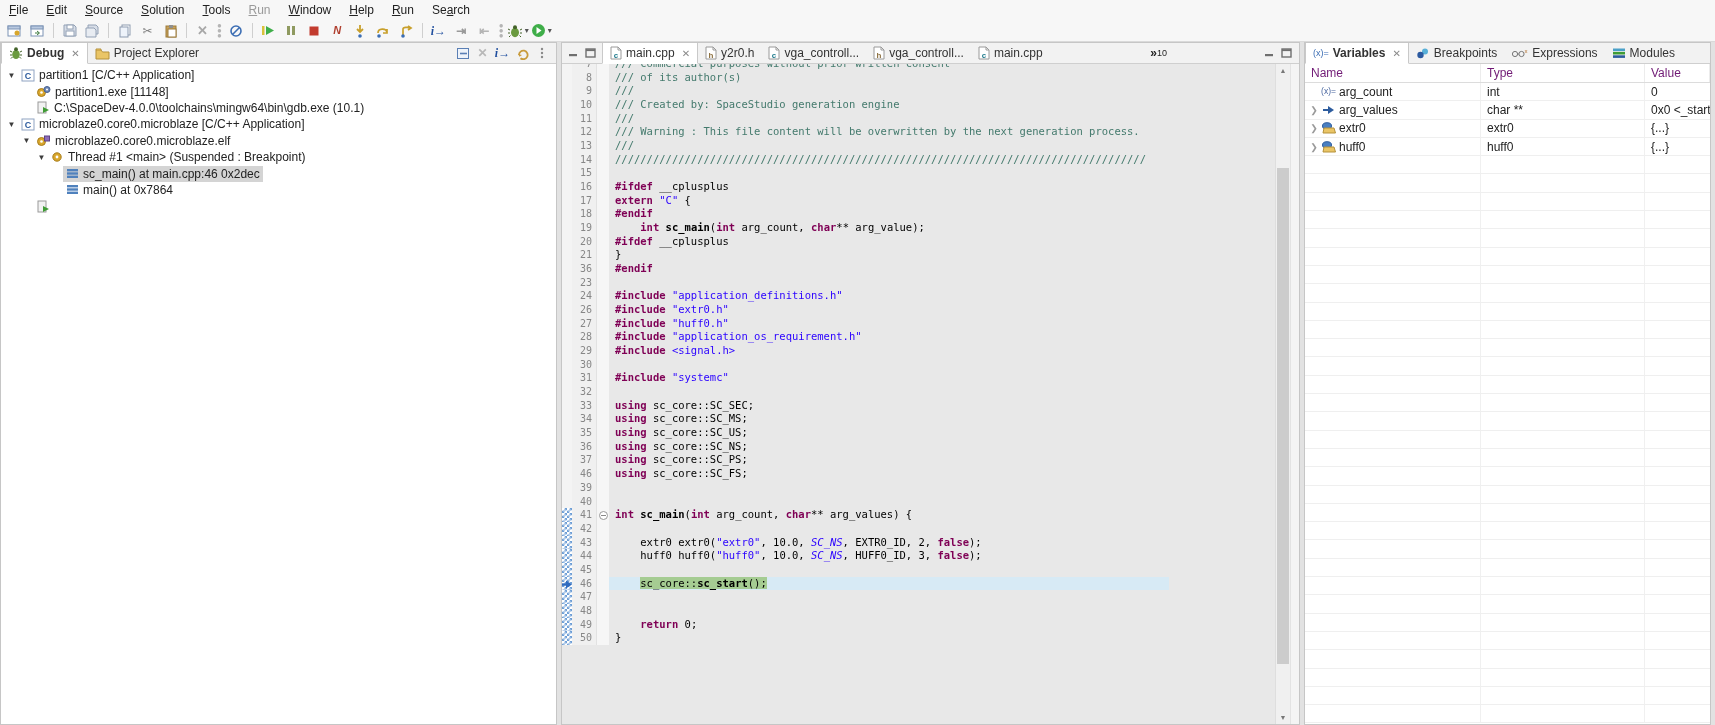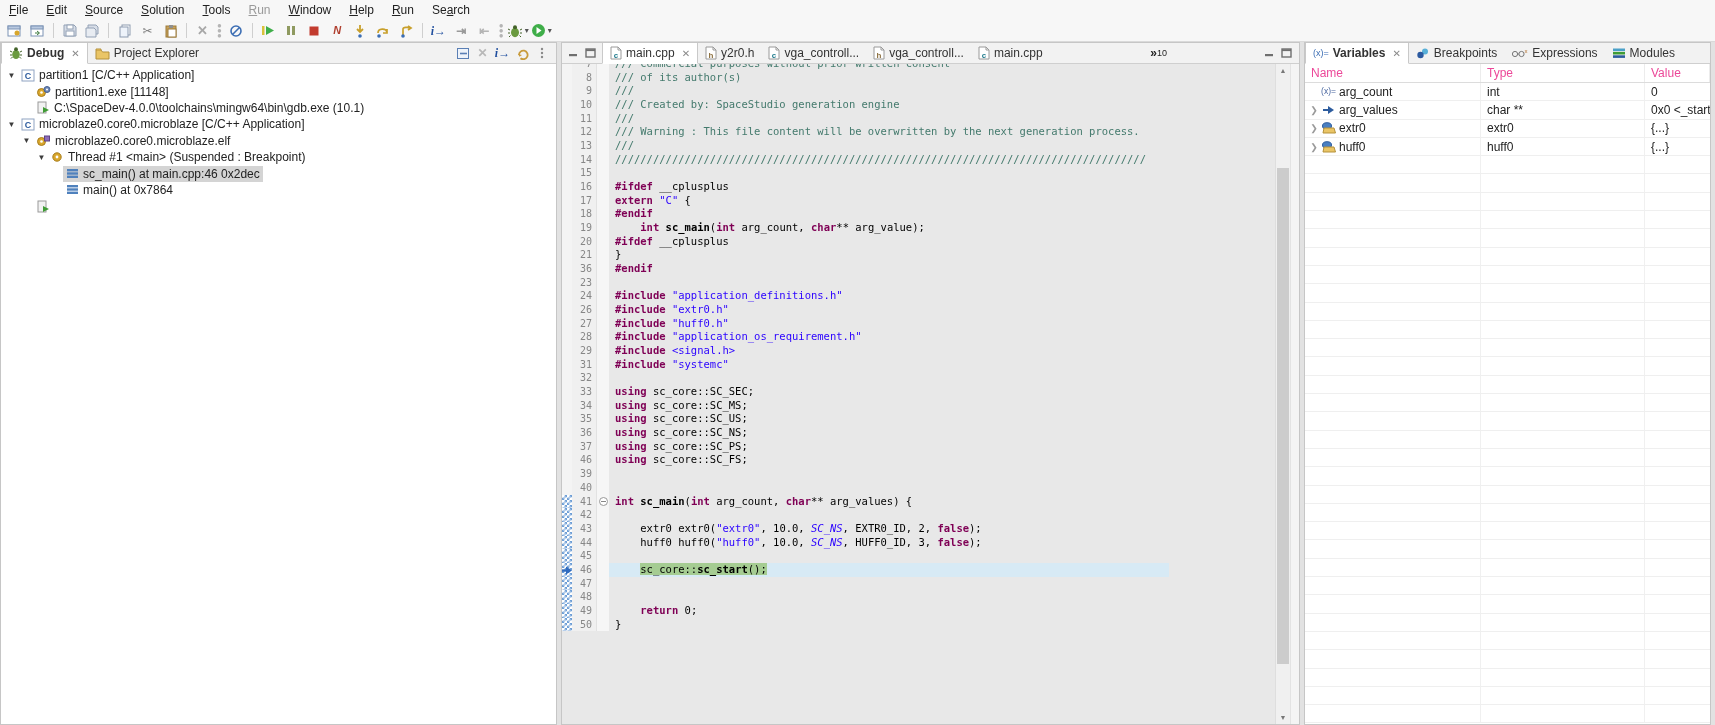--- a/index.html
+++ b/index.html
@@ -71,21 +71,21 @@
   .tm{color:var(--c-str,#2a00ff);font-style:italic;}
   .tf{font-weight:bold;}
 
   .vsb{position:absolute;top:21px;right:9px;bottom:0;width:15px;background:#f0f0f0;border-left:1px solid #dedede;z-index:4;}
   .vsb .arr{height:13px;display:flex;align-items:center;justify-content:center;color:#777;font-size:7px;}
   .vsb .arr.down{position:absolute;bottom:0;left:0;right:0;}
   .vsb .thumb{position:absolute;top:104px;height:496px;left:1px;right:1px;background:#cccccc;}
   .ruler{position:absolute;top:21px;right:0;bottom:0;width:9px;background:#f4f4f4;border-left:1px solid #e3e3e3;z-index:4;}
 
   
-  .vhead{display:flex;height:19px;border-bottom:1px solid #dcdcdc;background:#fff;flex:none;font-size:12px;color:#ec4899;}
+  .vhead{display:flex;height:19px;border-bottom:1px solid #dcdcdc;background:#fff;flex:none;font-size:12px;color:#701a75;}
   .vh{padding:2px 6px;border-right:1px solid #ececec;overflow:hidden;}
   .vbody{flex:1;overflow:hidden;}
   .vrow{display:flex;height:18.3px;border-bottom:1px solid #efefef;align-items:stretch;white-space:nowrap;}
   .vc{display:flex;align-items:center;overflow:hidden;}
   .vc.c1{border-right:1px solid #f0f0f0;padding-left:3px;}
   .vc.c2{border-right:1px solid #f0f0f0;padding-left:6px;}
   .vc.c3{padding-left:6px;}
   .vexp{width:12px;flex:none;text-align:center;color:#9a9a9a;font-size:9px;}
   .vic{width:17px;flex:none;display:inline-flex;justify-content:center;}
   .vname{margin-left:2px;}
@@ -538,20 +538,21 @@
         <div class="line"><span class="ann"></span><span class="lnum">19</span><span class="fold"></span><span class="txt"><span class="tn">    </span><span class="tk">int</span><span class="tn"> </span><span class="tf">sc_main</span><span class="tn">(</span><span class="tk">int</span><span class="tn"> arg_count, </span><span class="tk">char</span><span class="tn">** arg_value);</span></span></div>
         <div class="line"><span class="ann"></span><span class="lnum">20</span><span class="fold"></span><span class="txt"><span class="tp">#ifdef</span><span class="tn"> __cplusplus</span></span></div>
         <div class="line"><span class="ann"></span><span class="lnum">21</span><span class="fold"></span><span class="txt"><span class="tn">}</span></span></div>
         <div class="line"><span class="ann"></span><span class="lnum">36</span><span class="fold"></span><span class="txt"><span class="tp">#endif</span></span></div>
         <div class="line"><span class="ann"></span><span class="lnum">23</span><span class="fold"></span><span class="txt"></span></div>
         <div class="line"><span class="ann"></span><span class="lnum">24</span><span class="fold"></span><span class="txt"><span class="tp">#include</span><span class="tn"> </span><span class="ts">"application_definitions.h"</span></span></div>
         <div class="line"><span class="ann"></span><span class="lnum">26</span><span class="fold"></span><span class="txt"><span class="tp">#include</span><span class="tn"> </span><span class="ts">"extr0.h"</span></span></div>
         <div class="line"><span class="ann"></span><span class="lnum">27</span><span class="fold"></span><span class="txt"><span class="tp">#include</span><span class="tn"> </span><span class="ts">"huff0.h"</span></span></div>
         <div class="line"><span class="ann"></span><span class="lnum">28</span><span class="fold"></span><span class="txt"><span class="tp">#include</span><span class="tn"> </span><span class="ts">"application_os_requirement.h"</span></span></div>
         <div class="line"><span class="ann"></span><span class="lnum">29</span><span class="fold"></span><span class="txt"><span class="tp">#include</span><span class="tn"> </span><span class="ts">&lt;signal.h&gt;</span></span></div>
+        <div class="line"><span class="ann"></span><span class="lnum">30</span><span class="fold"></span><span class="txt"></span></div>
         <div class="line"><span class="ann"></span><span class="lnum">31</span><span class="fold"></span><span class="txt"><span class="tp">#include</span><span class="tn"> </span><span class="ts">"systemc"</span></span></div>
         <div class="line"><span class="ann"></span><span class="lnum">32</span><span class="fold"></span><span class="txt"></span></div>
         <div class="line"><span class="ann"></span><span class="lnum">33</span><span class="fold"></span><span class="txt"><span class="tk">using</span><span class="tn"> sc_core::SC_SEC;</span></span></div>
         <div class="line"><span class="ann"></span><span class="lnum">34</span><span class="fold"></span><span class="txt"><span class="tk">using</span><span class="tn"> sc_core::SC_MS;</span></span></div>
         <div class="line"><span class="ann"></span><span class="lnum">35</span><span class="fold"></span><span class="txt"><span class="tk">using</span><span class="tn"> sc_core::SC_US;</span></span></div>
         <div class="line"><span class="ann"></span><span class="lnum">36</span><span class="fold"></span><span class="txt"><span class="tk">using</span><span class="tn"> sc_core::SC_NS;</span></span></div>
         <div class="line"><span class="ann"></span><span class="lnum">37</span><span class="fold"></span><span class="txt"><span class="tk">using</span><span class="tn"> sc_core::SC_PS;</span></span></div>
         <div class="line"><span class="ann"></span><span class="lnum">46</span><span class="fold"></span><span class="txt"><span class="tk">using</span><span class="tn"> sc_core::SC_FS;</span></span></div>
         <div class="line"><span class="ann"></span><span class="lnum">39</span><span class="fold"></span><span class="txt"></span></div>
         <div class="line"><span class="ann"></span><span class="lnum">40</span><span class="fold"></span><span class="txt"></span></div>

